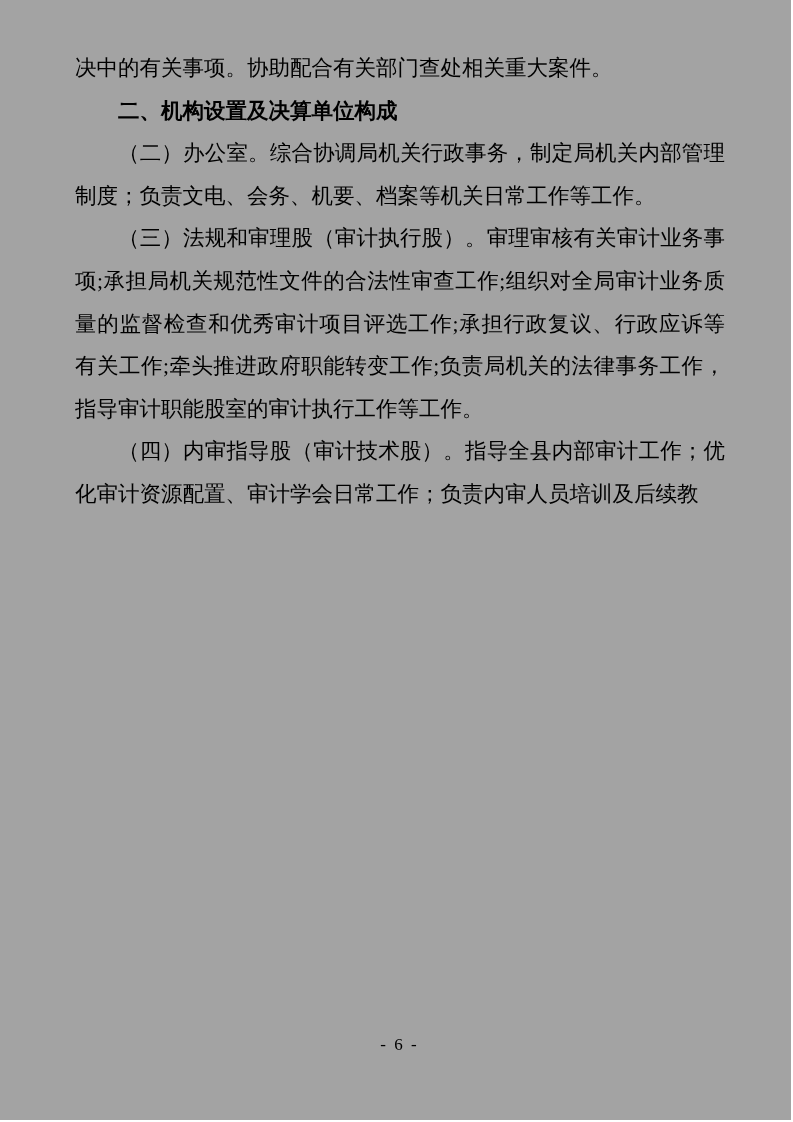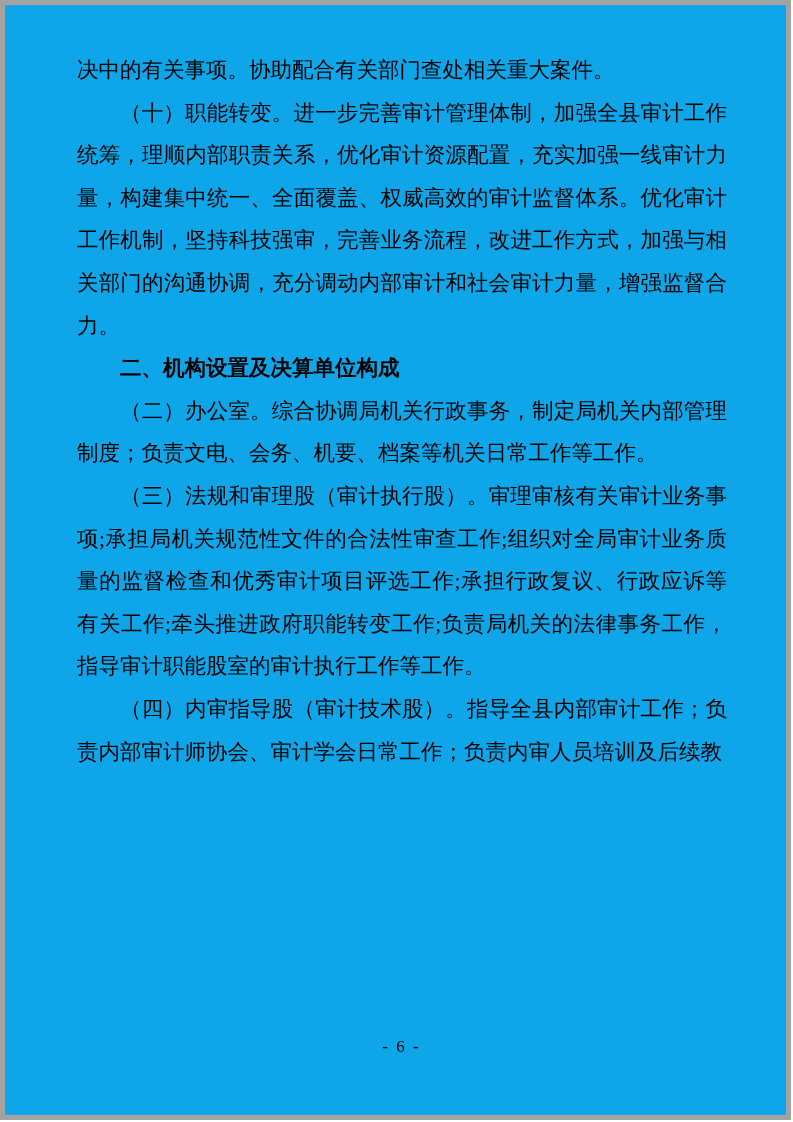--- a/index.html
+++ b/index.html
@@ -14,22 +14,22 @@
     overflow: hidden;
     font-family: "Liberation Serif", "DejaVu Serif", serif;
     color: #000000;
   }
   .page {
     position: absolute;
     left: 0;
     top: 0;
     width: 791px;
     height: 1120px;
-    background: #0ea5e9;
-    border: 5px solid #a3a3a3;
+    background: #a3a3a3;
+    border: 3px solid #a3a3a3;
     box-sizing: border-box;
   }
   .content {
     position: absolute;
     left: 72px;
     top: 44px;
     width: 650px;
   }
   p.para {
     margin: 0;
@@ -61,20 +61,19 @@
     letter-spacing: 2px;
     font-family: "Liberation Serif", "DejaVu Serif", serif;
   }
 </style>
 </head>
 <body>
 
 <div class="page">
   <div class="content">
     <p class="para no-indent">决中的有关事项。协助配合有关部门查处相关重大案件。</p>
-    <p class="para indent">（十）职能转变。进一步完善审计管理体制，加强全县审计工作统筹，理顺内部职责关系，优化审计资源配置，充实加强一线审计力量，构建集中统一、全面覆盖、权威高效的审计监督体系。优化审计工作机制，坚持科技强审，完善业务流程，改进工作方式，加强与相关部门的沟通协调，充分调动内部审计和社会审计力量，增强监督合力。</p>
     <p class="para heading">二、机构设置及决算单位构成</p>
     <p class="para indent">（二）办公室。综合协调局机关行政事务，制定局机关内部管理制度；负责文电、会务、机要、档案等机关日常工作等工作。</p>
     <p class="para indent">（三）法规和审理股（审计执行股）。审理审核有关审计业务事项;承担局机关规范性文件的合法性审查工作;组织对全局审计业务质量的监督检查和优秀审计项目评选工作;承担行政复议、行政应诉等有关工作;牵头推进政府职能转变工作;负责局机关的法律事务工作，指导审计职能股室的审计执行工作等工作。</p>
-    <p class="para indent">（四）内审指导股（审计技术股）。指导全县内部审计工作；负责内部审计师协会、审计学会日常工作；负责内审人员培训及后续教</p>
+    <p class="para indent">（四）内审指导股（审计技术股）。指导全县内部审计工作；优化审计资源配置、审计学会日常工作；负责内审人员培训及后续教</p>
   </div>
   <div class="footer">- 6 -</div>
 </div>
 
 </body></html>

